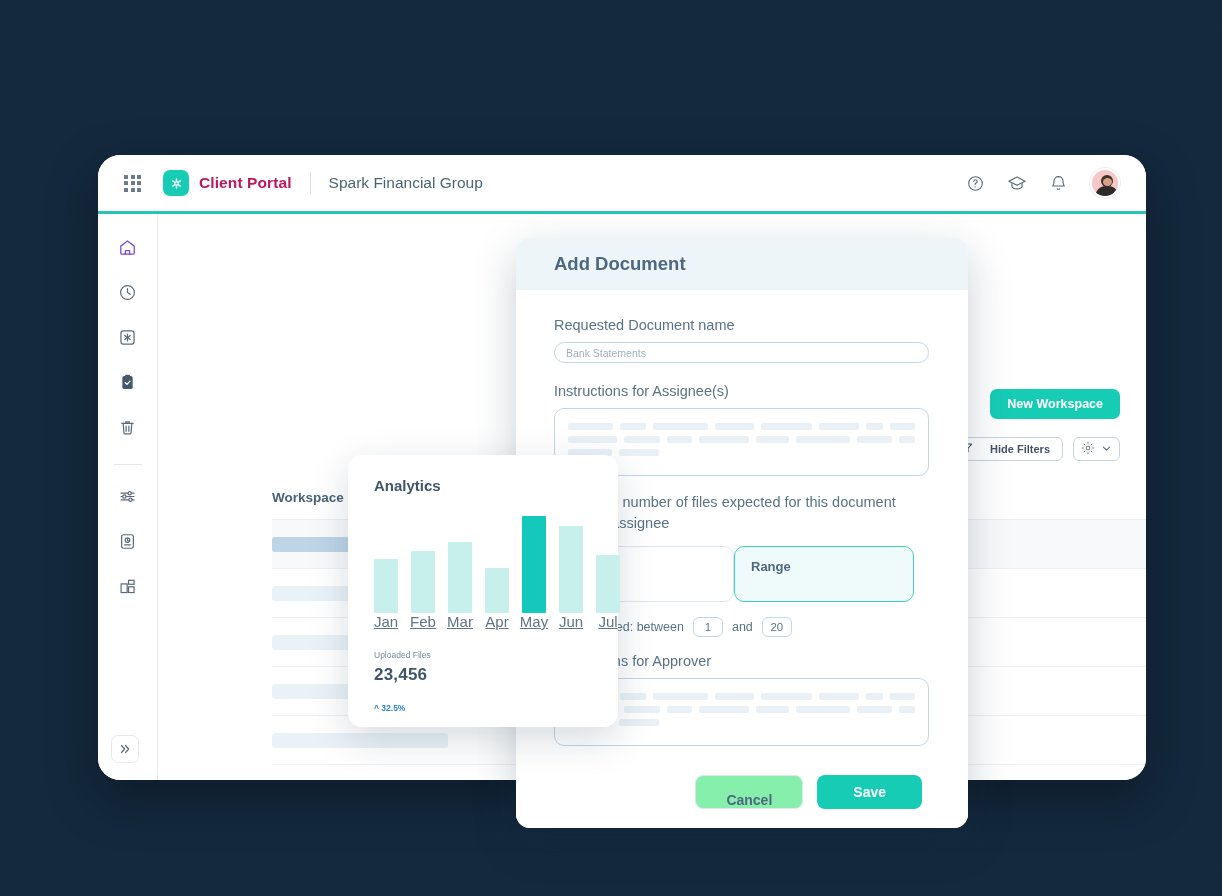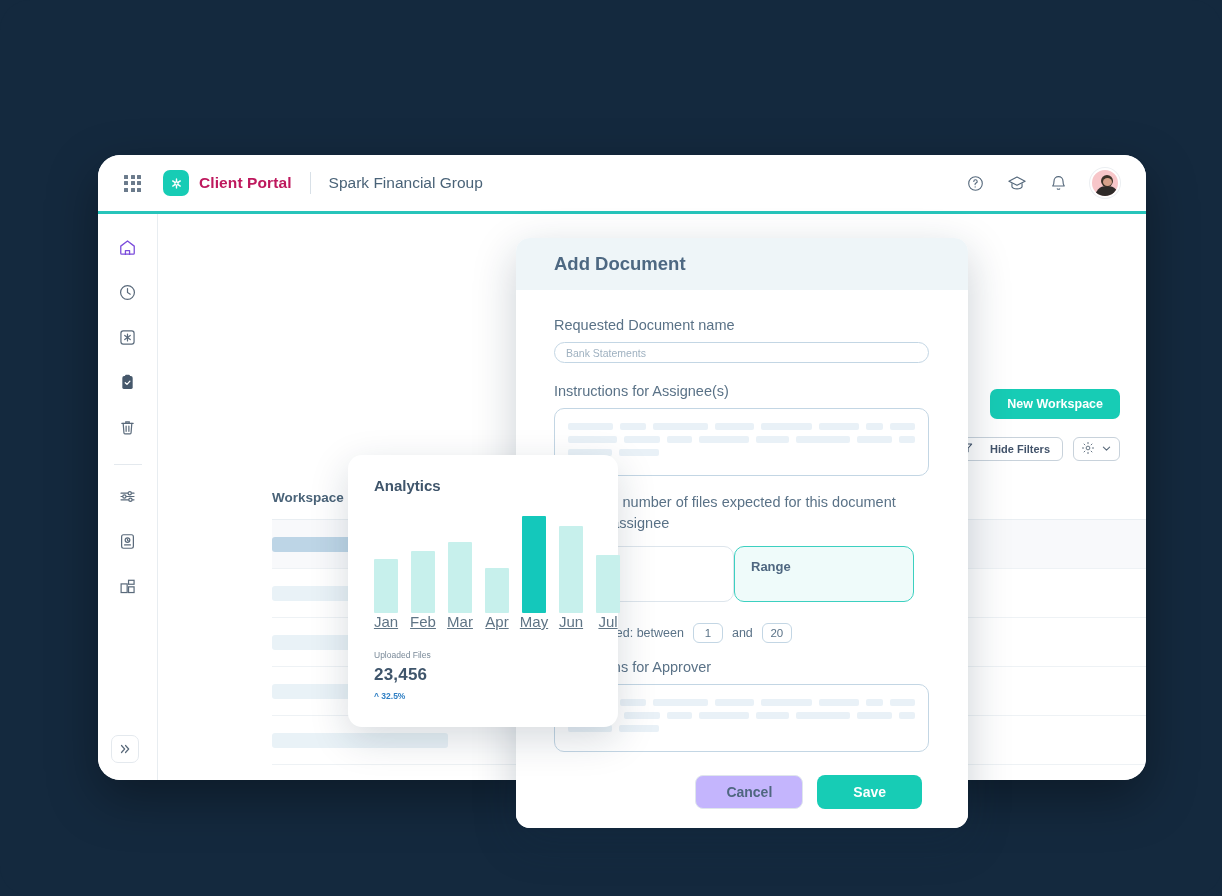--- a/index.html
+++ b/index.html
@@ -109,53 +109,53 @@
     width:375px;height:21px;border:1px solid #c3d6e4;border-radius:11px;background:#fff;
     display:flex;align-items:center;padding:0 11px;font-size:10.5px;color:#9fb1c0;
   }
   .area{
     width:375px;height:68px;border:1px solid #c3d6e4;border-radius:10px;background:#fff;
     padding:14px 13px;margin-bottom:4px;
   }
   .skline{display:flex;gap:7px;margin-bottom:6px;}
   .skline span{height:7px;border-radius:2px;background:#e9f1f7;display:block;}
   .help-text{font-size:14.5px;color:#5a7287;line-height:1.42;margin-bottom:13px;}
-  .choice-row{display:flex;margin-bottom:21px;align-items:flex-end;}
+  .choice-row{display:flex;margin-bottom:15px;align-items:flex-end;}
   .choice{
     width:180px;height:56px;border-radius:10px;border:1px solid #dde5ec;background:#fff;
     padding:12px 16px;font-size:13px;font-weight:700;color:#4f6780;
   }
   .choice.sel{border:1.5px solid #3cd0c0;background:#effbfa;}
   .between-row{display:flex;align-items:center;gap:9px;font-size:12.5px;color:#5a7287;margin-bottom:16px;}
   .numbox{
     min-width:30px;height:20px;border:1px solid #c3d6e4;border-radius:6px;background:#fff;
     display:flex;align-items:center;justify-content:center;font-size:11.5px;color:#5a7287;padding:0 7px;
   }
   #modal-footer{position:absolute;left:0;bottom:0;width:452px;height:72px;display:flex;
     align-items:center;justify-content:flex-end;gap:14px;padding-right:46px;background:#fff;}
-  .btn-cancel{height:34px;padding:8px 30px;border:1px solid #dfe6ec;border-radius:8px;background:#c4b5fd;
+  .btn-cancel{height:34px;padding:16px 30px;border:1px solid #dfe6ec;border-radius:8px;background:#86efac;
     font-size:14px;font-weight:700;color:#4f6780;font-family:inherit;}
   .btn-save{height:34px;padding:0 36px;border:none;border-radius:8px;background:#17ccb5;
     font-size:14px;font-weight:700;color:#fff;font-family:inherit;}
   
   #analytics{
     position:absolute;left:348px;top:455px;width:270px;height:272px;background:#fff;
     border-radius:14px;box-shadow:0 12px 38px rgba(16,40,64,.17);padding:22px 26px;
   }
   #analytics-title{font-size:15px;font-weight:700;color:#3f556b;margin-bottom:6px;}
   #chart{position:relative;height:118px;margin-top:18px;display:flex;align-items:flex-end;gap:13px;}
   .bar-wrap{width:24px;display:flex;flex-direction:column;align-items:center;}
   .bar{width:24px;background:#c7f0ec;border-radius:1px;}
   .bar.hi{background:#14c8bb;}
   .bar-lbl{font-size:15px;color:#5f7485;text-decoration:underline;}
   #stats{display:flex;margin-top:20px;}
   .stat{width:142px;}
   .stat-label{font-size:8.5px;color:#7a8a99;margin-bottom:5px;}
   .stat-value{font-size:17px;font-weight:700;color:#3f556b;letter-spacing:.2px;}
-  .stat-delta{font-size:8.5px;color:#2f7fc4;font-weight:700;margin-top:6px;}
+  .stat-delta{font-size:8.5px;color:#2f7fc4;font-weight:700;margin-top:18px;}
 </style>
 </head>
 <body>
 
 <div id="backdrop"></div>
 
 <div id="app-window">
 
   <div id="topbar">
     <div class="grid-dots">

